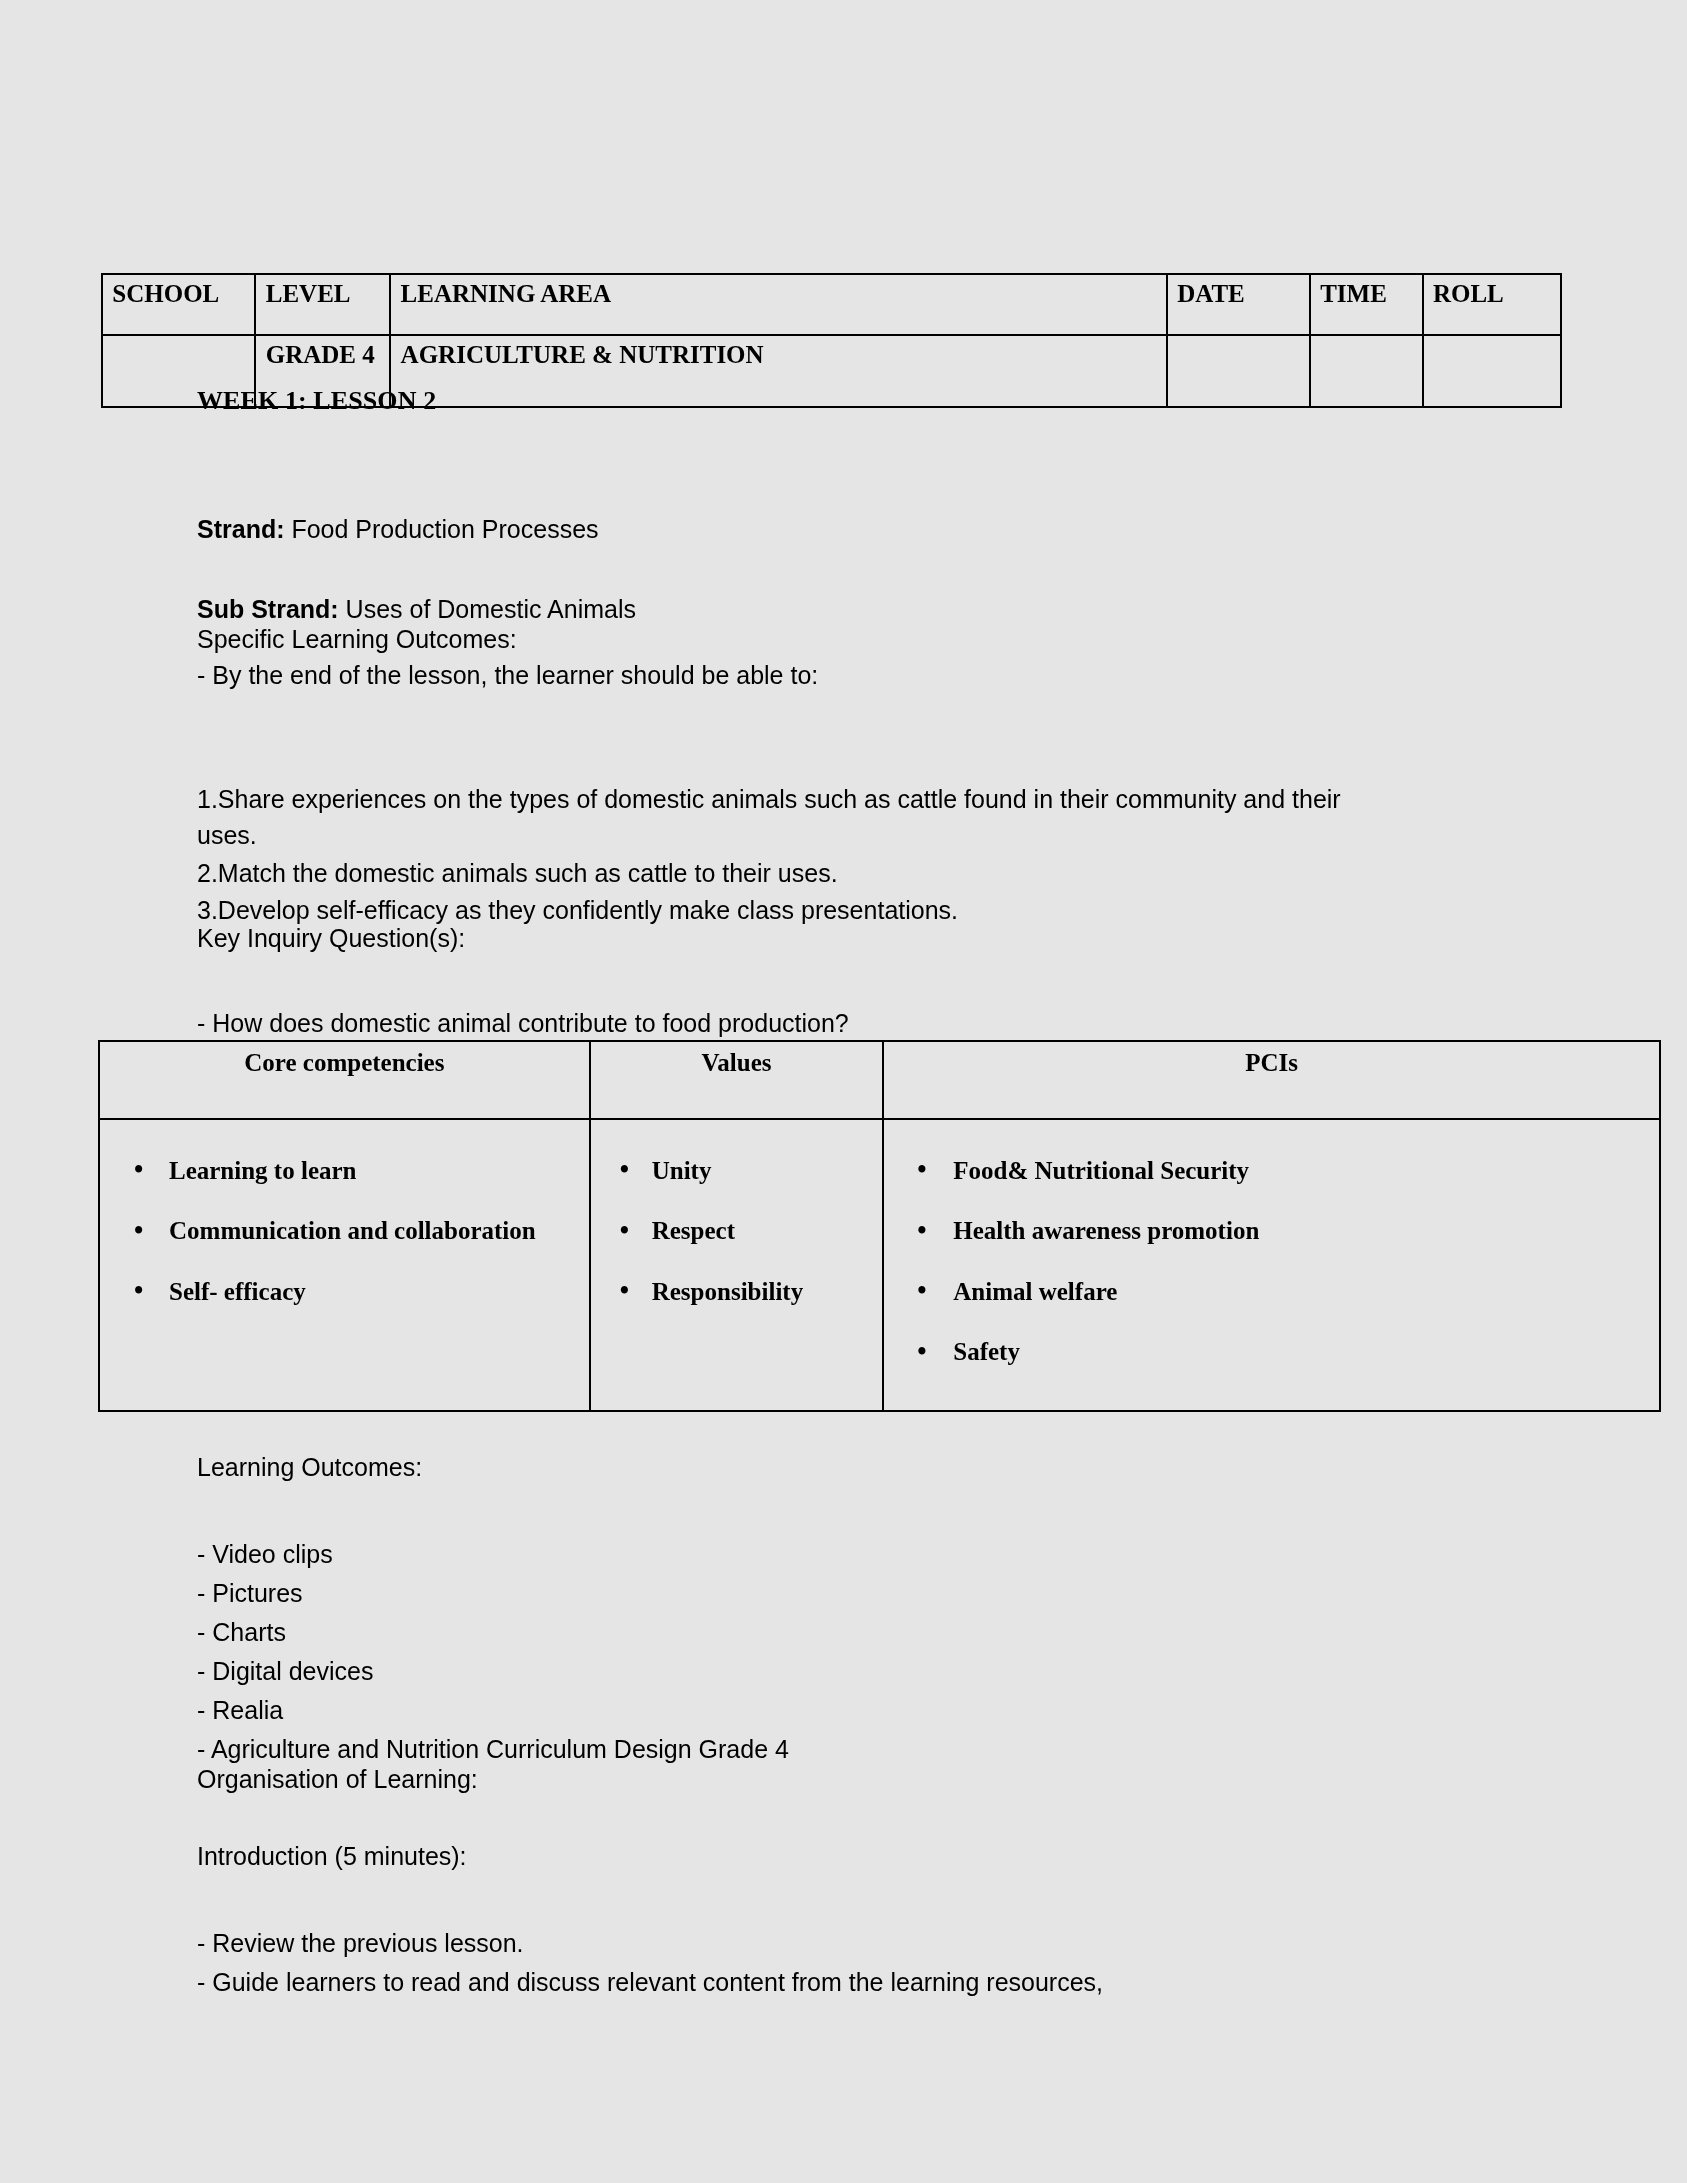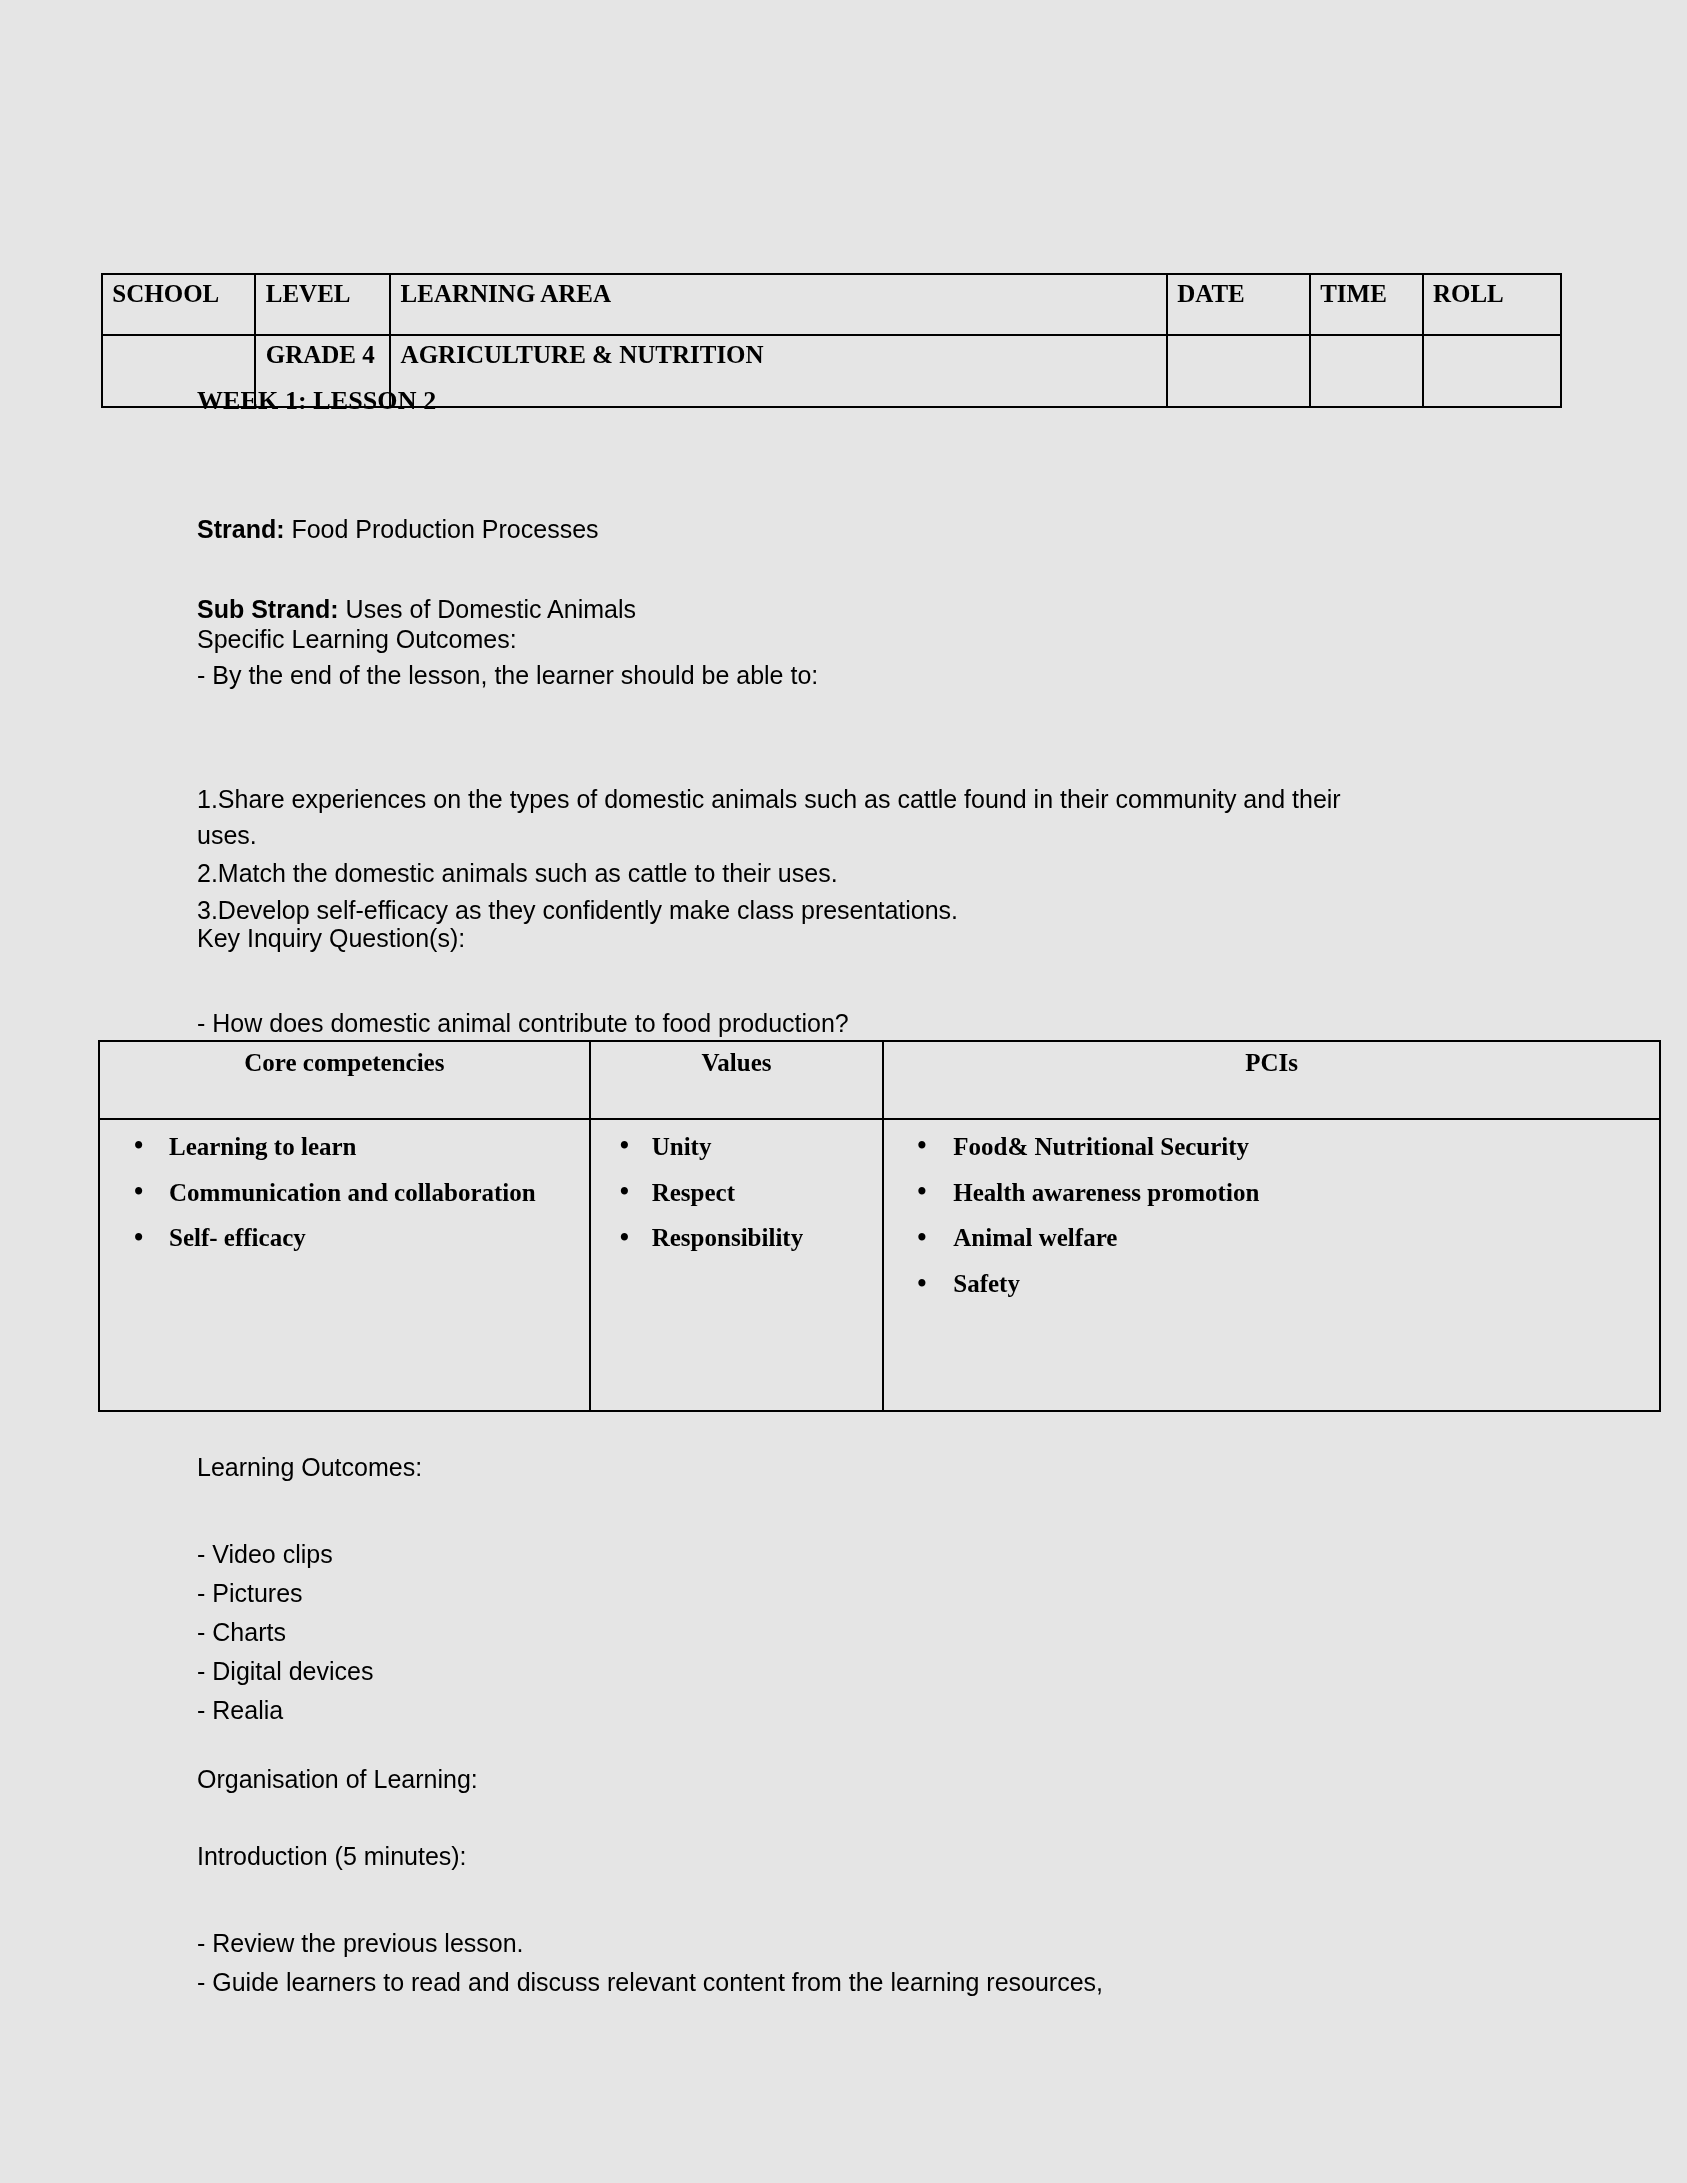--- a/index.html
+++ b/index.html
@@ -117,20 +117,21 @@
   .comp-table ul {
     list-style: none;
     margin: 0;
     padding: 0;
   }
   .comp-table li {
     position: relative;
     padding-left: 60px;
     margin-bottom: 9.3px;
     line-height: 1.46;
+    margin-top: 24px;
   }
   .comp-table li::before {
     content: "\2022";
     position: absolute;
     left: 29px;
     top: -2.6px;
     font-size: 26.5px;
     line-height: 1.46;
   }
   .comp-col-1 li { padding-left: 69px; }
@@ -234,20 +235,21 @@
       </tr>
     </tbody>
   </table>
 
   <div class="block sans-bold" style="top:1450px;">Learning Outcomes:</div>
   <div class="block sans-line" style="top:1489px;">- Video clips</div>
   <div class="block sans-line" style="top:1528px;">- Pictures</div>
   <div class="block sans-line" style="top:1567px;">- Charts</div>
   <div class="block sans-line" style="top:1606px;">- Digital devices</div>
   <div class="block sans-line" style="top:1645px;">- Realia</div>
+  <div class="block sans-line" style="top:1684px;">- Agriculture and Nutrition Curriculum Design Grade 4</div>
 
   <div class="block sans-bold" style="top:1762px;">Organisation of Learning:</div>
 
   <div class="block sans-bold" style="top:1839px;">Introduction (5 minutes):</div>
   <div class="block sans-line" style="top:1878px;">- Review the previous lesson.</div>
   <div class="block sans-line" style="top:1917px;">- Guide learners to read and discuss relevant content from the learning resources,</div>
 
 </div>
 
 

